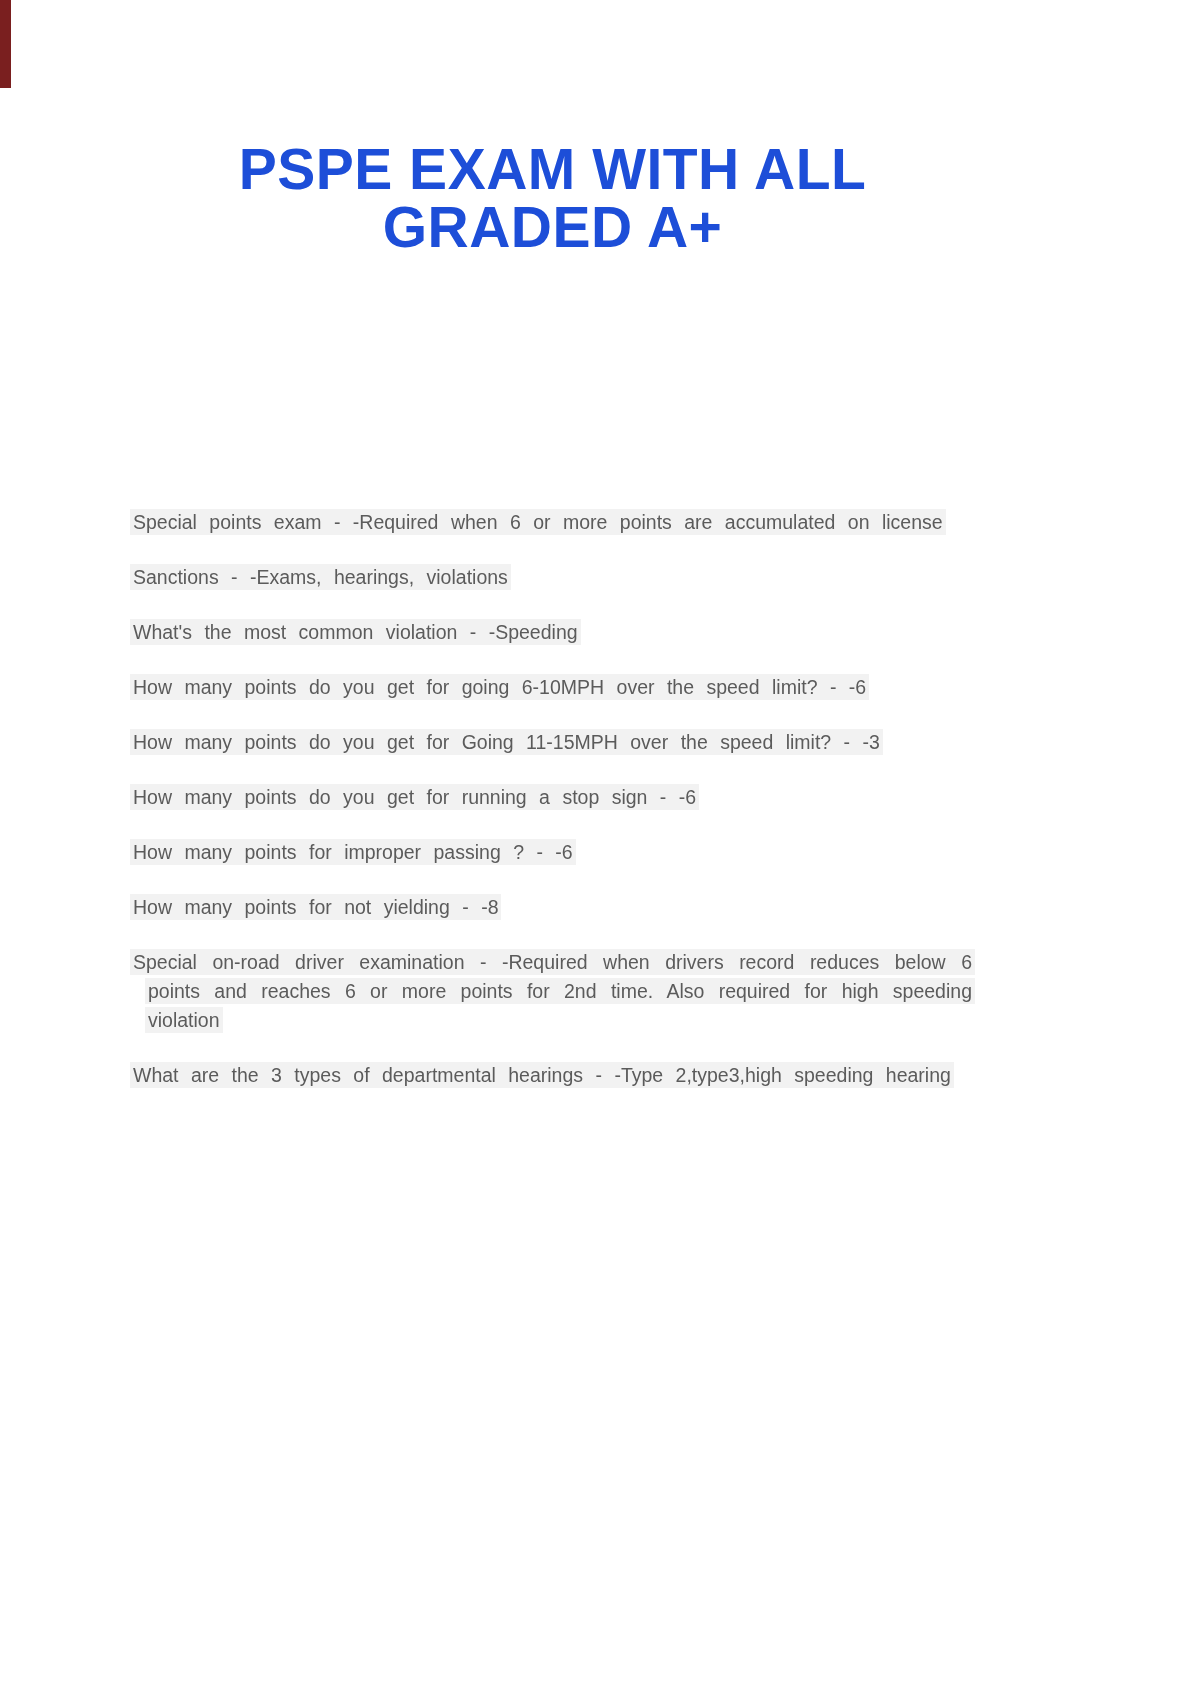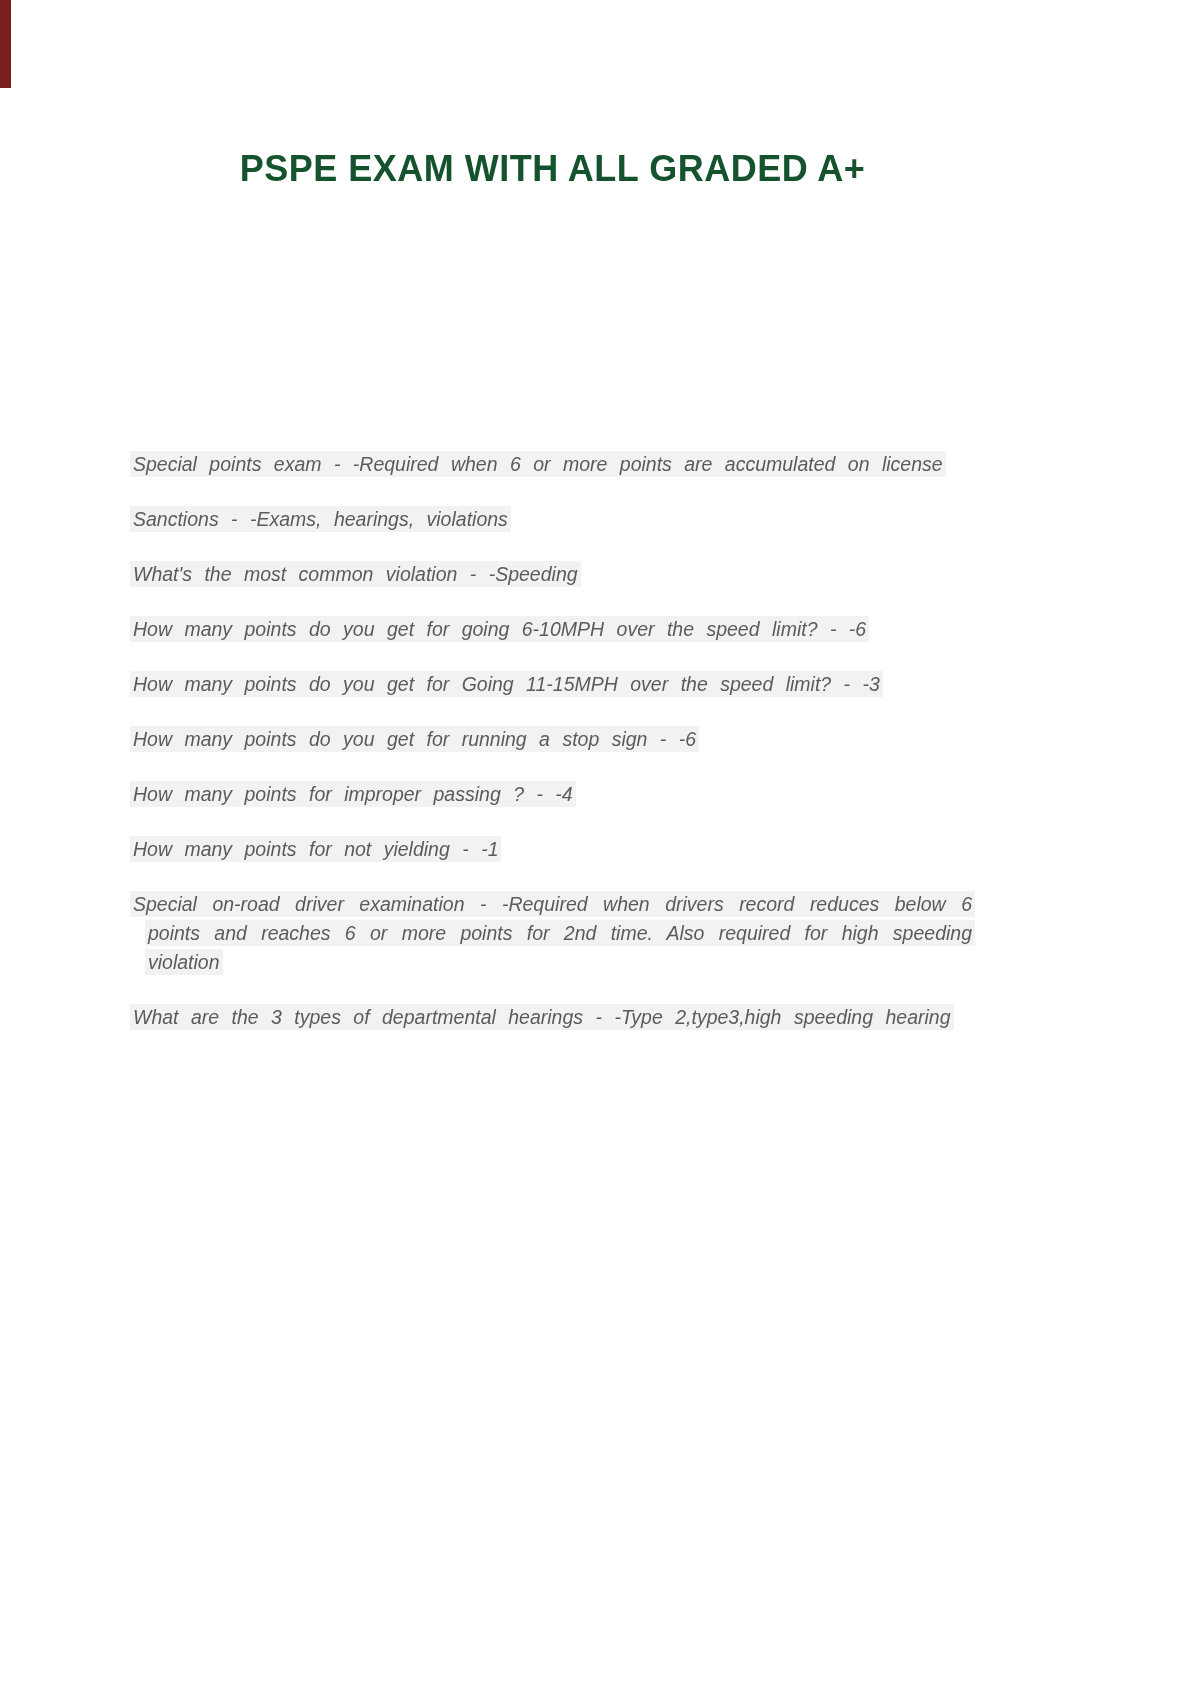--- a/index.html
+++ b/index.html
@@ -25,28 +25,27 @@
   .page {
     position: absolute;
     left: 130px;
     top: 0;
     width: 845px;
   }
   .doc-title {
     margin-top: 140px;
     text-align: center;
     font-weight: bold;
-    font-size: 36px;
+    font-size: 57px;
     line-height: 58px;
     letter-spacing: 0.5px;
-    color: #14532d;
+    color: #1d4ed8;
   }
   .qa-list {
     margin-top: 252px;
-    font-style: italic;
   }
   p.qa {
     margin: 0 0 26px 0;
     font-size: 19.5px;
     line-height: 29px;
     color: #5b5b5b;
     text-align: justify;
     word-spacing: 7px;
     
     padding-left: 15px;
@@ -70,19 +69,19 @@
     <div>PSPE EXAM WITH ALL GRADED A+</div>
   </div>
 
   <div class="qa-list">
     <p class="qa"><span class="hl">Special points exam -  -Required when 6 or more points are accumulated on license</span></p>
     <p class="qa"><span class="hl">Sanctions -  -Exams, hearings, violations</span></p>
     <p class="qa"><span class="hl">What's the most common violation -  -Speeding</span></p>
     <p class="qa"><span class="hl">How many points do you get for going 6-10MPH over the speed limit? -  -6</span></p>
     <p class="qa"><span class="hl">How many points do you get for Going 11-15MPH over the speed limit? -  -3</span></p>
     <p class="qa"><span class="hl">How many points do you get for running a stop sign -  -6</span></p>
-    <p class="qa"><span class="hl">How many points for improper passing ? -  -4</span></p>
-    <p class="qa"><span class="hl">How many points for not yielding -  -1</span></p>
+    <p class="qa"><span class="hl">How many points for improper passing ? -  -6</span></p>
+    <p class="qa"><span class="hl">How many points for not yielding -  -8</span></p>
     <p class="qa"><span class="hl">Special on-road driver examination -  -Required when drivers record reduces below 6 points and reaches 6 or more points for 2nd time. Also required for high speeding violation</span></p>
     <p class="qa"><span class="hl">What are the 3 types of departmental hearings -  -Type 2,type3,high speeding hearing</span></p>
   </div>
 
 </div>
 
 </body></html>

